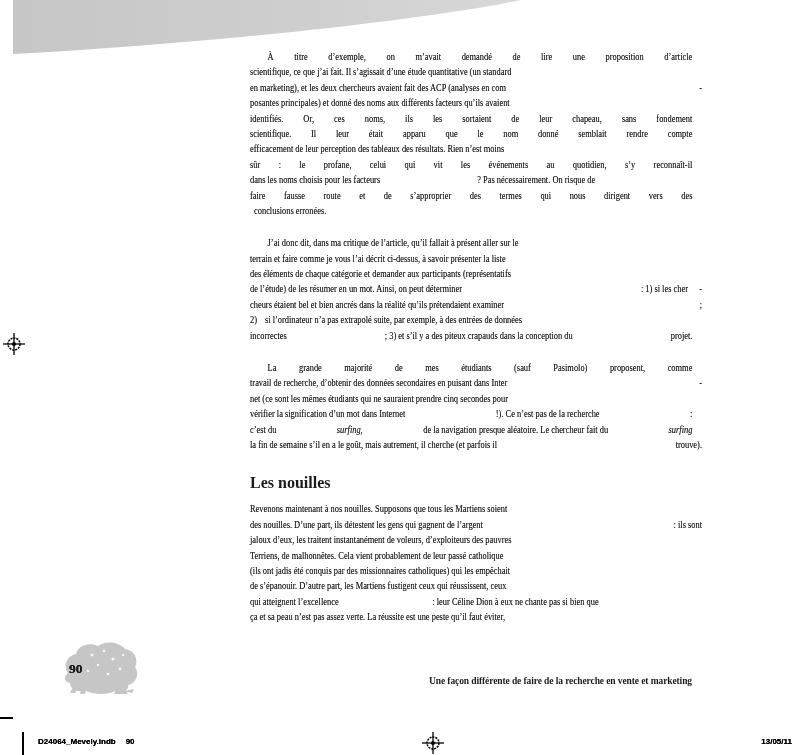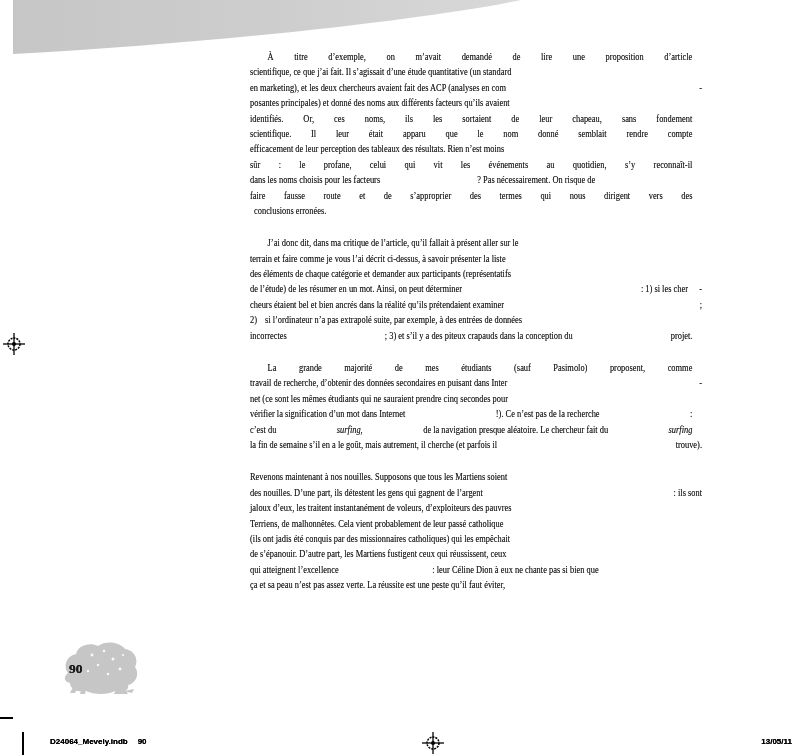--- a/index.html
+++ b/index.html
@@ -33,21 +33,21 @@
 
   
   .frog{position:absolute;left:58px;top:641px;}
   .page-number{position:absolute;left:69px;top:661px;font-size:13.5px;font-weight:bold;
                text-shadow:0 0 .4px #000;}
   .running-title{position:absolute;right:108px;top:676px;font-size:9.5px;font-weight:bold;
                  letter-spacing:-0.1px;filter:blur(0.2px);}
 
   
   .slug{font-family:"Liberation Sans","DejaVu Sans",sans-serif;font-weight:bold;
-        font-size:8px;color:#000;filter:blur(0.3px);text-shadow:0 0 .5px #000;margin-left:12px;}
+        font-size:8px;color:#000;filter:blur(0.3px);text-shadow:0 0 .5px #000;}
   .file-label{position:absolute;left:38px;top:737px;}
   .file-label .pgap{display:inline-block;width:10px;}
   .slug-date{position:absolute;right:8px;top:737px;}
 </style>
 </head>
 <body>
 
 <div class="page">
 
   <svg class="swoosh" width="560" height="60">
@@ -92,20 +92,21 @@
         <div class="line m-s"><span>incorrectes</span><span>; 3) et s’il y a des piteux crapauds dans la conception du</span><span>projet.</span></div>
       </div>
       <div class="para">
         <div class="line m-j ind"><span>La</span><span>grande</span><span>majorité</span><span>de</span><span>mes</span><span>étudiants</span><span>(sauf</span><span>Pasimolo)</span><span>proposent,</span><span>comme</span></div>
         <div class="line m-n"><span>travail de recherche, d’obtenir des données secondaires en puisant dans Inter</span><span class="rgrp"><span>-</span></span></div>
         <div class="line m-n"><span>net (ce sont les mêmes étudiants qui ne sauraient prendre cinq secondes pour</span></div>
         <div class="line m-s"><span>vérifier la signification d’un mot dans Internet</span><span>!). Ce n’est pas de la recherche</span><span>:</span></div>
         <div class="line m-s"><span>c’est du</span><span class="it">surfing,</span><span>de la navigation presque aléatoire. Le chercheur fait du</span><span class="it">surfing</span></div>
         <div class="line m-n"><span>la fin de semaine s’il en a le goût, mais autrement, il cherche (et parfois il</span><span class="rgrp"><span>trouve).</span></span></div>
       </div>
+      <div class="heading">Les nouilles</div>
       <div class="para">
         <div class="line m-n"><span>Revenons maintenant à nos nouilles. Supposons que tous les Martiens soient</span></div>
         <div class="line m-n"><span>des nouilles. D’une part, ils détestent les gens qui gagnent de l’argent</span><span class="rgrp"><span>: ils sont</span></span></div>
         <div class="line m-n"><span>jaloux d’eux, les traitent instantanément de voleurs, d’exploiteurs des pauvres</span></div>
         <div class="line m-n"><span>Terriens, de malhonnêtes. Cela vient probablement de leur passé catholique</span></div>
         <div class="line m-n"><span>(ils ont jadis été conquis par des missionnaires catholiques) qui les empêchait</span></div>
         <div class="line m-n"><span>de s’épanouir. D’autre part, les Martiens fustigent ceux qui réussissent, ceux</span></div>
         <div class="line m-s"><span>qui atteignent l’excellence</span><span>: leur Céline Dion à eux ne chante pas si bien que</span><span></span></div>
         <div class="line m-n"><span>ça et sa peau n’est pas assez verte. La réussite est une peste qu’il faut éviter,</span></div>
       </div>
@@ -121,20 +122,21 @@
         <circle cx="55" cy="18" r="1.5"></circle>
       <circle cx="40" cy="24" r="1.2"></circle>
         <circle cx="62" cy="28" r="1.4"></circle>
         <circle cx="30" cy="30" r="1.2"></circle>
       <circle cx="50" cy="33" r="1.3"></circle>
         <circle cx="65" cy="14" r="1.1"></circle>
     </g>
   </svg>
   <div class="page-number">90</div>
 
+  <div class="running-title">Une façon différente de faire de la recherche en vente et marketing</div>
 
   <div class="cropmark-h"></div>
   <div class="cropmark-v"></div>
 
   <div class="slug file-label">
     <span>D24064_Mevely.indb</span><span class="pgap"></span><span>90</span>
   </div>
 
   <svg class="regmark" style="left:422px;top:732px;" width="22" height="22" viewBox="0 0 22 22">
     <circle cx="11" cy="11" r="6" fill="none" stroke="#000" stroke-width="1.5" stroke-dasharray="2 1"></circle>

